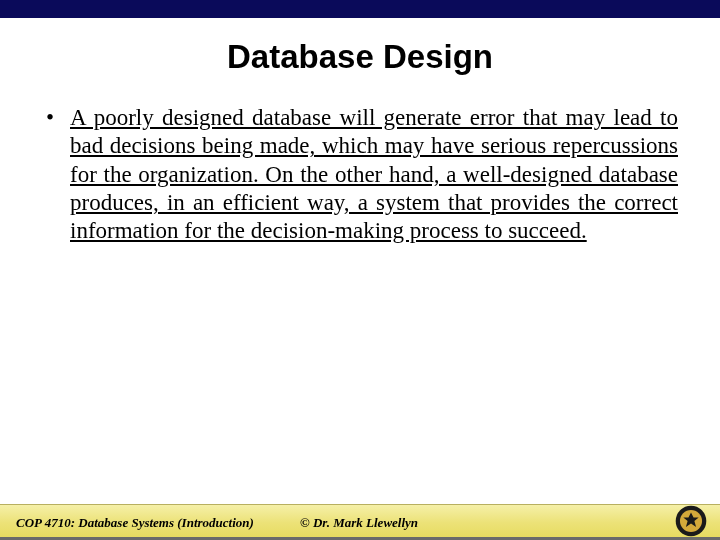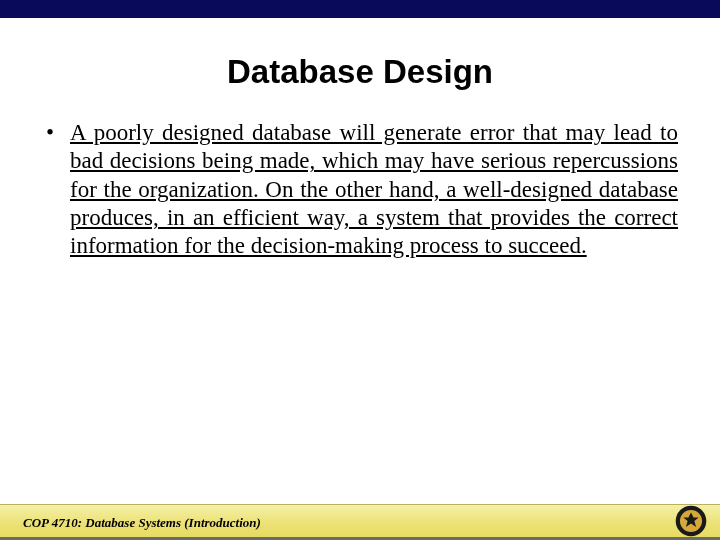--- a/index.html
+++ b/index.html
@@ -14,21 +14,21 @@
   .top-bar {
     width: 100%;
     height: 18px;
     background: #0a0a5a;
   }
   .title {
     text-align: center;
     font-family: Arial, Helvetica, sans-serif;
     font-size: 33px;
     color: #000;
-    margin-top: 35px;
+    margin-top: 20px;
     margin-bottom: 28px;
   }
   .content {
     padding: 0 42px 0 42px;
   }
   ul.bullets {
     list-style: none;
   }
   ul.bullets li {
     position: relative;
@@ -59,21 +59,21 @@
     border-top: 1px solid #b8b060;
     display: flex;
     align-items: center;
     font-family: "Times New Roman", Times, serif;
     font-style: italic;
     font-weight: bold;
     font-size: 13px;
     color: #000;
   }
   .footer-left {
-    padding-left: 23px;
+    padding-left: 16px;
     flex: 0 0 auto;
     width: 300px;
     font-family: Liberation Serif, serif;
   }
   .footer-center {
     flex: 0 0 auto;
     width: 130px;
     text-align: left;
   }
   .footer-right {
@@ -108,20 +108,21 @@
 <div class="content">
   <ul class="bullets">
     <li class="justify">
       <span>A poorly designed database will generate error that may lead to bad decisions being made, which may have serious repercussions for the organization. On the other hand, a well-designed database produces, in an efficient way, a system that provides the correct information for the decision-making process to succeed.</span>
     </li>
   </ul>
 </div>
 
 <div class="footer">
   <div class="footer-left">COP 4710: Database Systems  (Introduction)</div>
+  <div class="footer-right">©  Dr. Mark Llewellyn</div>
   <div class="footer-logo">
     <svg viewBox="0 0 40 40">
       <circle cx="20" cy="20" r="18" fill="#1a1a1a"></circle>
       <circle cx="20" cy="20" r="13" fill="#d4a93a"></circle>
       <path d="M20 10 L23 16 L29 16 L24 20 L26 27 L20 23 L14 27 L16 20 L11 16 L17 16 Z" fill="#1a1a1a"></path>
     </svg>
   </div>
 </div>
 <div class="bottom-edge"></div>
 

